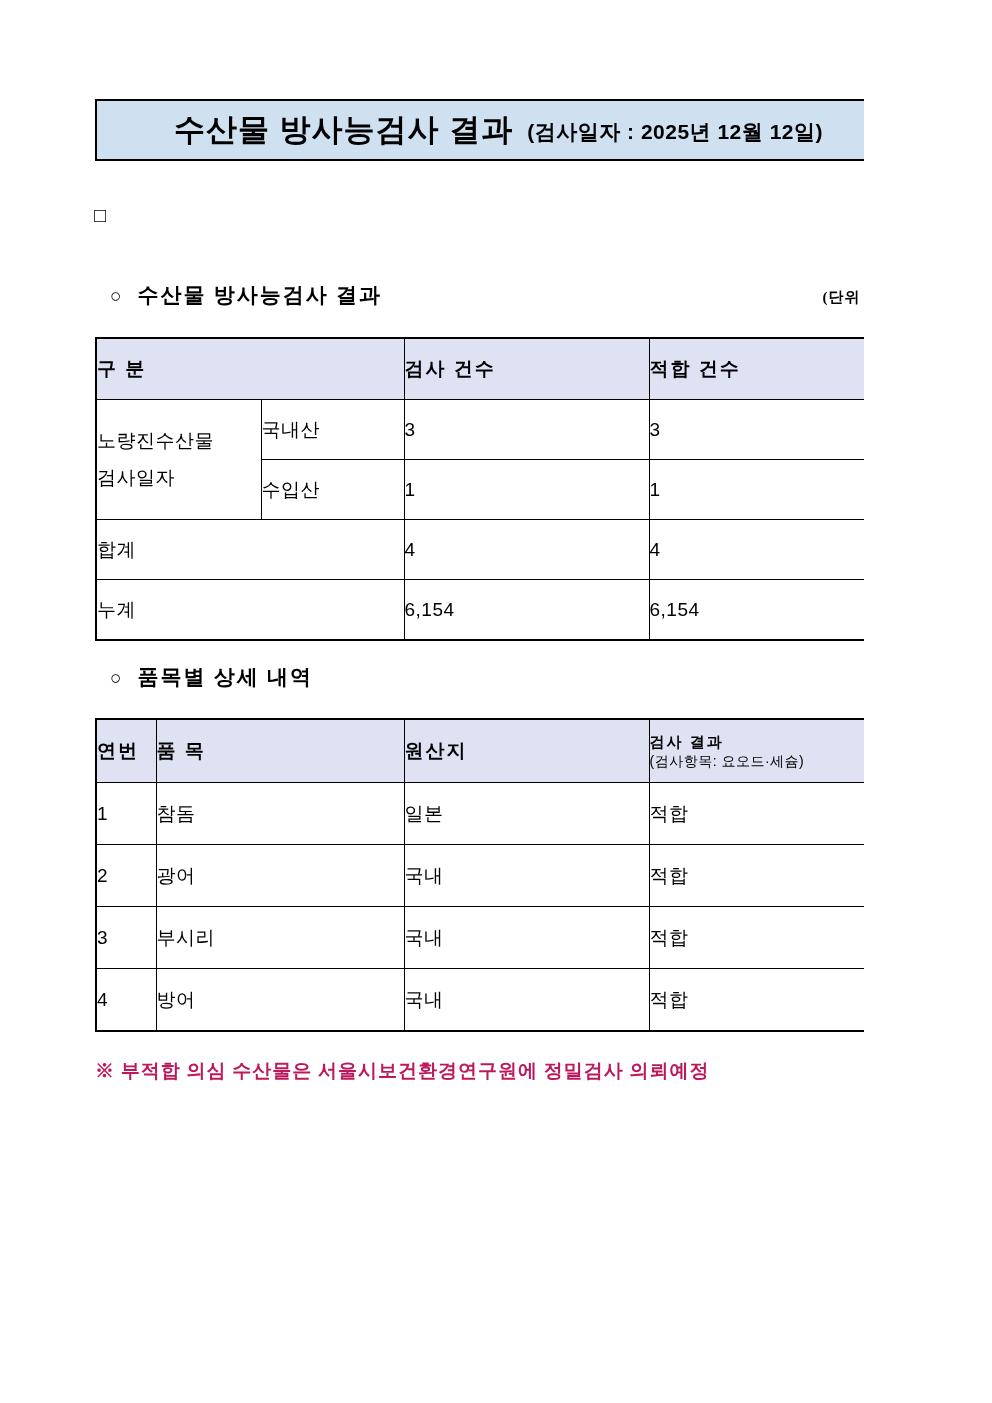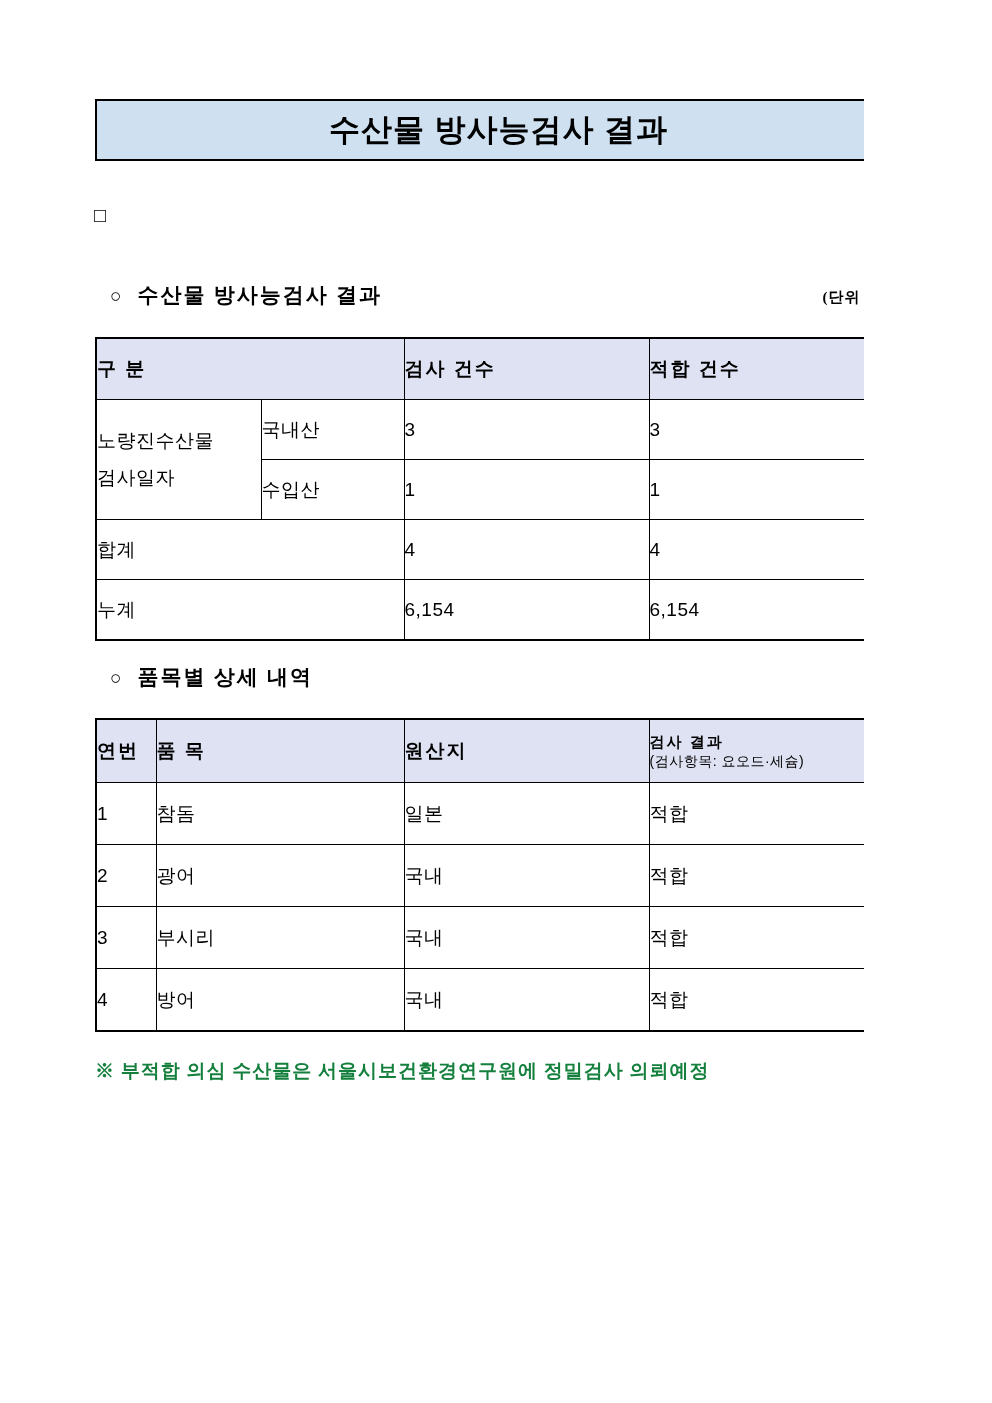--- a/index.html
+++ b/index.html
@@ -145,30 +145,31 @@
   
   .footnote {
     position: absolute;
     left: 95px;
     top: 1058px;
     width: 810px;
     font-family: "Liberation Serif", "DejaVu Serif", serif;
     font-size: 19px;
     font-weight: 700;
     letter-spacing: 1px;
-    color: #15803d;
+    color: #be185d;
   }
 </style>
 </head>
 <body>
 
 <div class="page">
 
   <div class="title-banner">
     <span class="title-main">수산물 방사능검사 결과</span>
+    <span class="title-date">(검사일자 : 2025년 12월 12일)</span>
   </div>
 
   <div class="intro-line">
     <span class="intro-checkbox">□</span>
   </div>
 
   <div class="section-heading-row sec1">
     <span class="section-heading">
       <span class="section-bullet">○</span>
       <span>수산물 방사능검사 결과</span>

